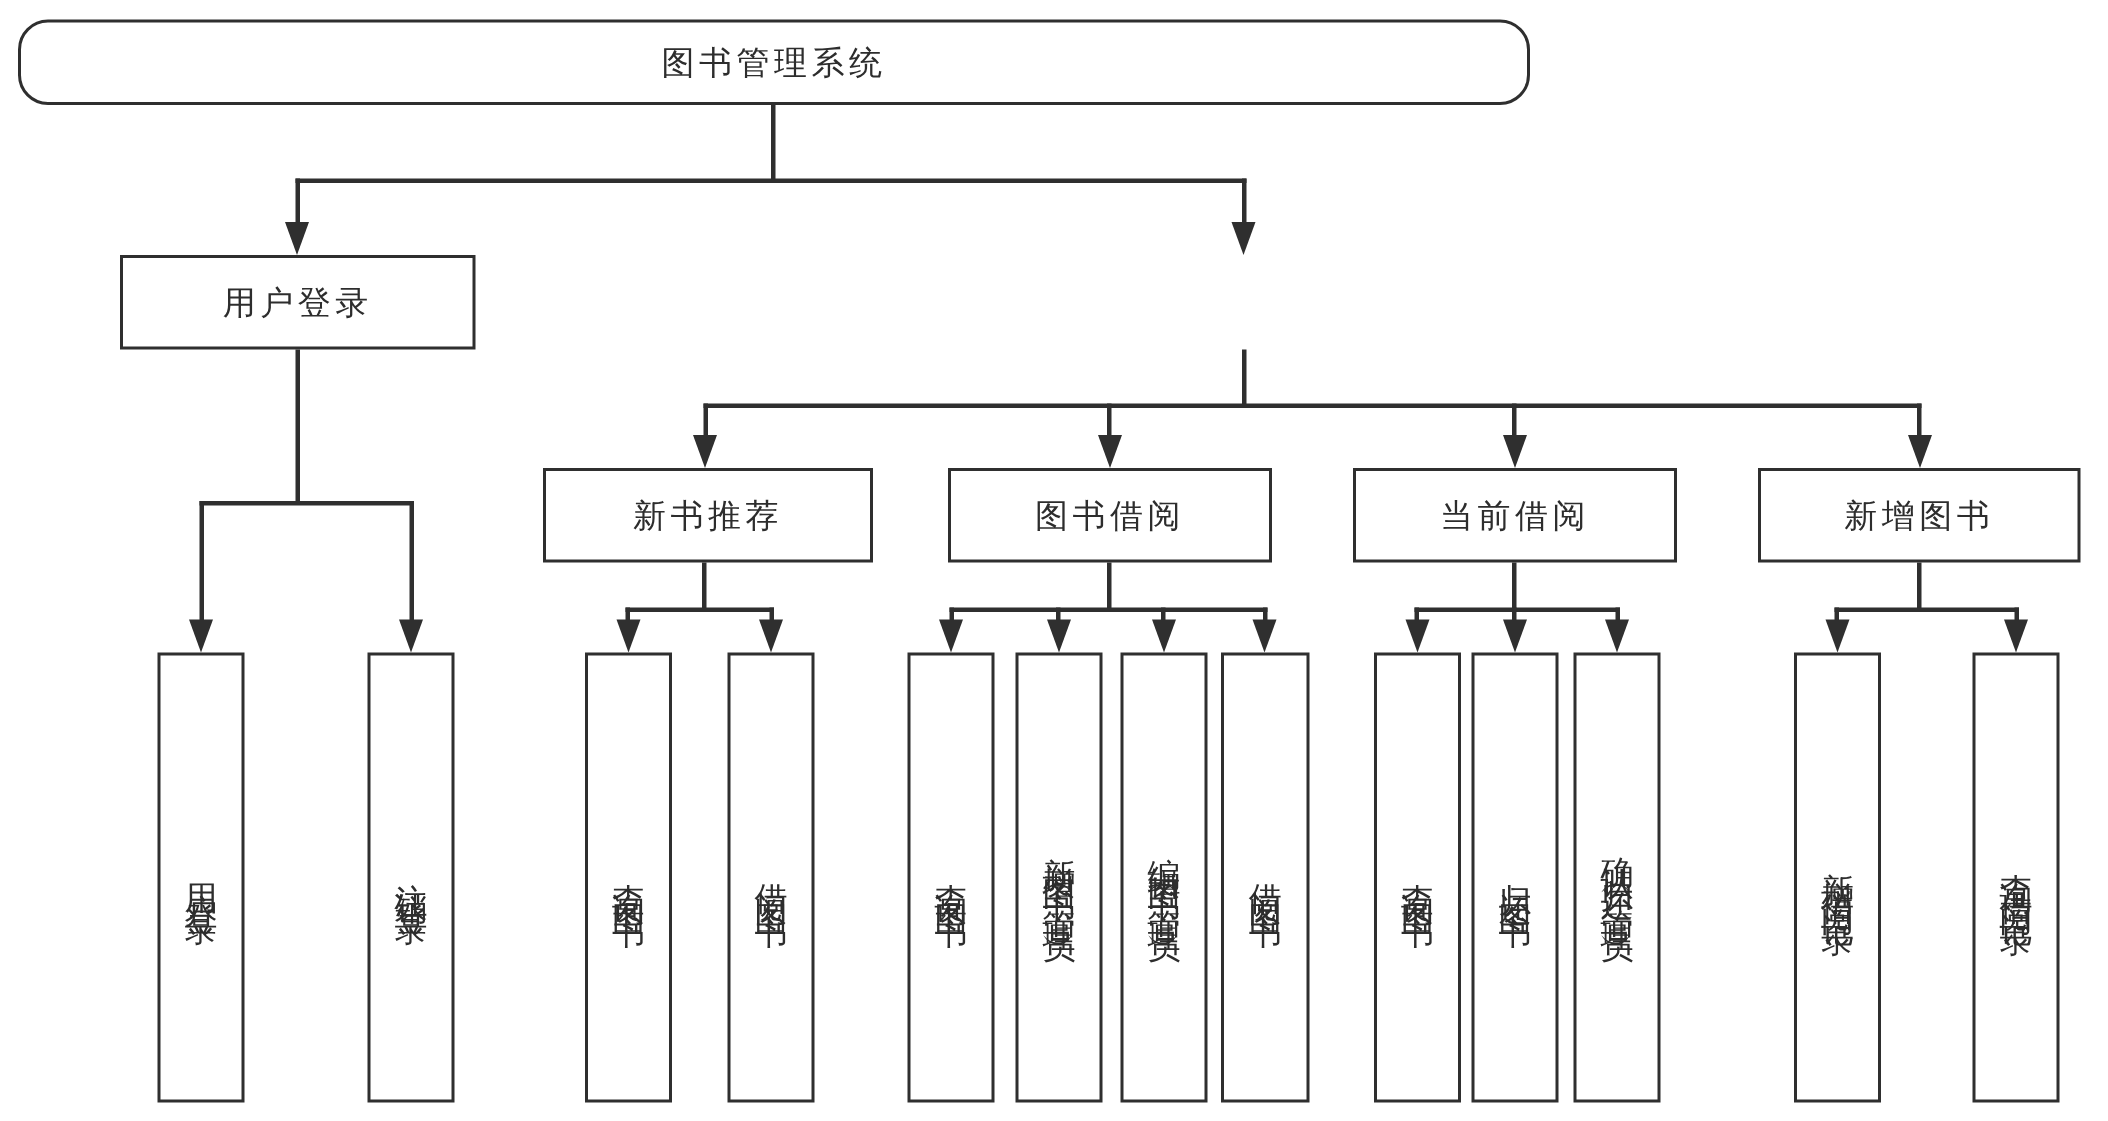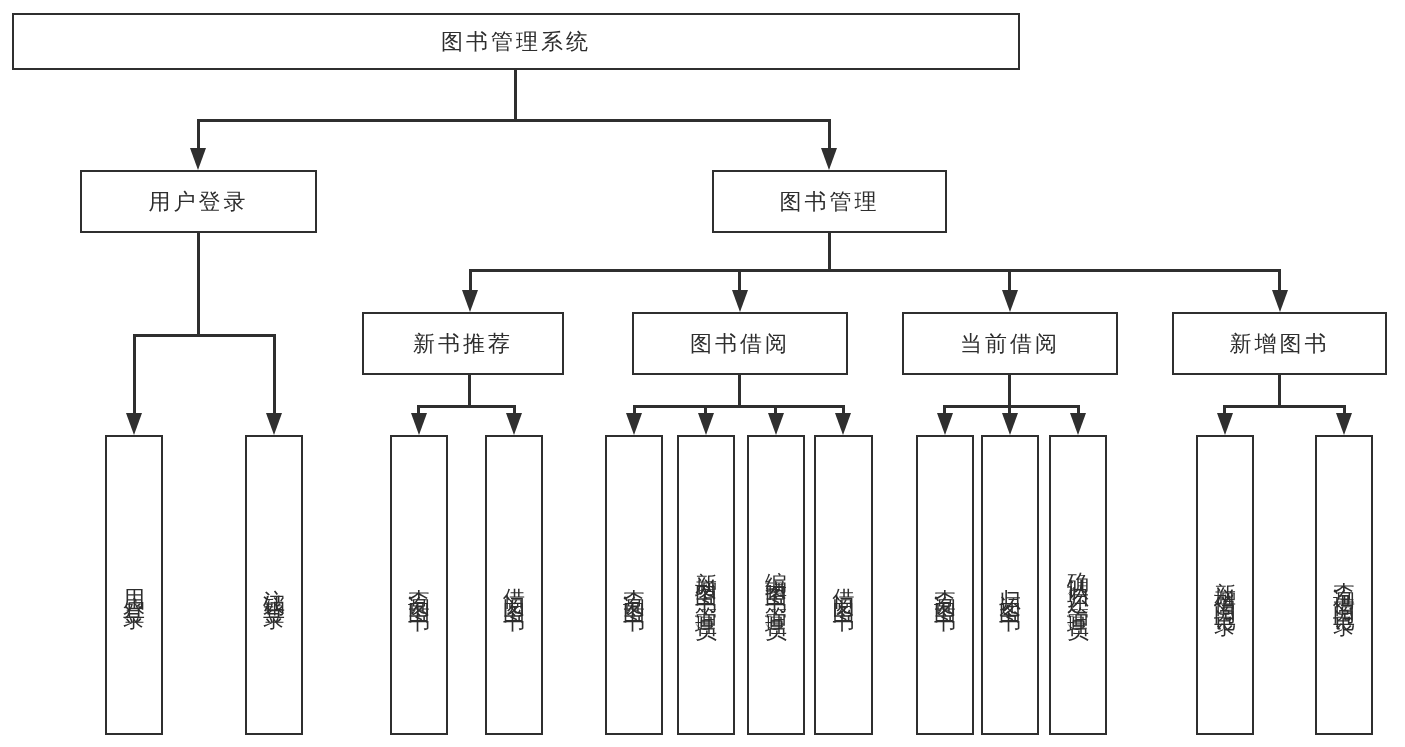--- a/index.html
+++ b/index.html
@@ -45,26 +45,25 @@
     letter-spacing: 1px;
     color: #a6a6a6;
     white-space: nowrap;
   }
 </style>
 </head>
 <body>
 
 <div class="canvas">
 
-  <div class="box h" style="left:12px; top:13px; width:1008px; height:57px;">图书管理系统</div>
+  <div class="box h" style="left:12px; top:13px; width:1008px; height:57px;border-radius:20px;">图书管理系统</div>
 
   <div class="box h" style="left:80px; top:170px; width:237px; height:63px;">用户登录</div>
-  <div class="box h" style="left:712px; top:170px; width:235px; height:63px;">图书管理</div>
 
-  <div class="box h" style="left:362px; top:312px; width:202px; height:63px;">新书推荐</div>
+  <div class="box h" style="left:362px; top:312px; width:220px; height:63px;">新书推荐</div>
   <div class="box h" style="left:632px; top:312px; width:216px; height:63px;">图书借阅</div>
   <div class="box h" style="left:902px; top:312px; width:216px; height:63px;">当前借阅</div>
   <div class="box h" style="left:1172px; top:312px; width:215px; height:63px;">新增图书</div>
 
   <div class="box v" style="left:105px; top:435px; width:58px; height:300px;">用户登录</div>
   <div class="box v" style="left:245px; top:435px; width:58px; height:300px;">注销登录</div>
 
   <div class="box v" style="left:390px; top:435px; width:58px; height:300px;">查询图书</div>
   <div class="box v" style="left:485px; top:435px; width:58px; height:300px;">借阅图书</div>
 

